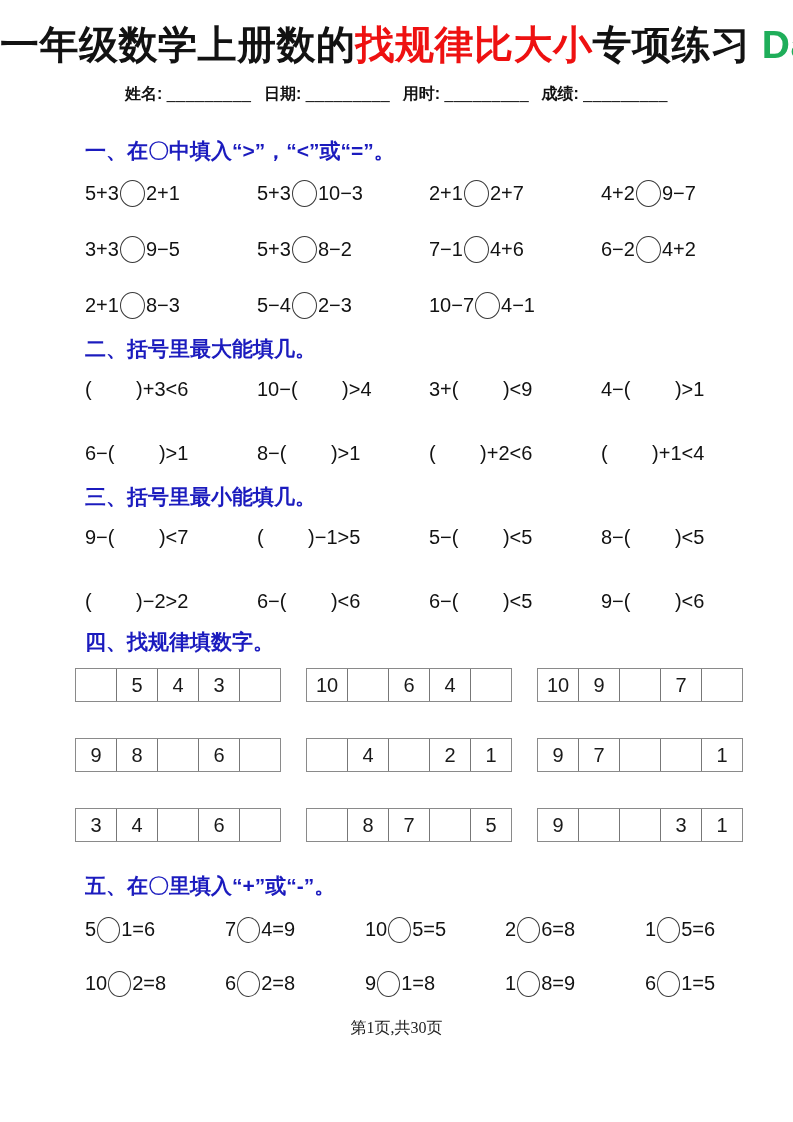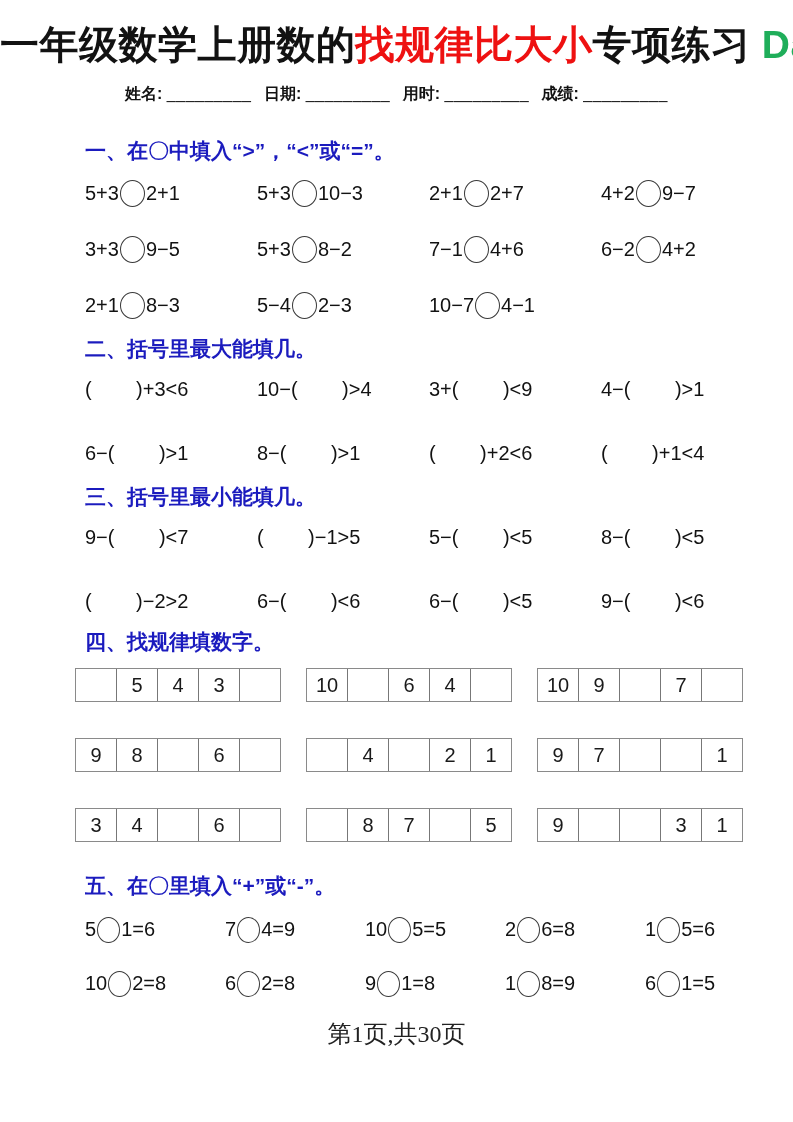--- a/index.html
+++ b/index.html
@@ -31,21 +31,21 @@
   }
   .circle.small{width:23px;height:26px;}
   .trow{display:flex;gap:25px;margin-left:75px;margin-top:12px;}
   .trow.later{margin-top:36px;}
   .ntable{display:flex;border:1px solid #8a8a8a;}
   .cell{
     width:40px;height:32px;border-left:1px solid #777;
     display:flex;align-items:center;justify-content:center;font-size:20px;color:#1a1a1a;
   }
   .cell:first-child{border-left:none;}
-  .footer{margin-top:14px;text-align:center;font-family:"Liberation Serif",serif;font-size:24px;color:#222;}
+  .footer{margin-top:14px;text-align:center;font-family:"Liberation Serif",serif;font-size:16px;color:#222;}
 </style>
 </head>
 <body>
 
 <div>
 
   <div class="title"><span>一年级数学上册数的</span><span class="red">找规律比大小</span><span>专项练习</span> <span class="green">Day1</span></div>
 
   <div class="info">
     <span class="fld"><span>姓名:</span> <span class="blank">_________</span></span>

